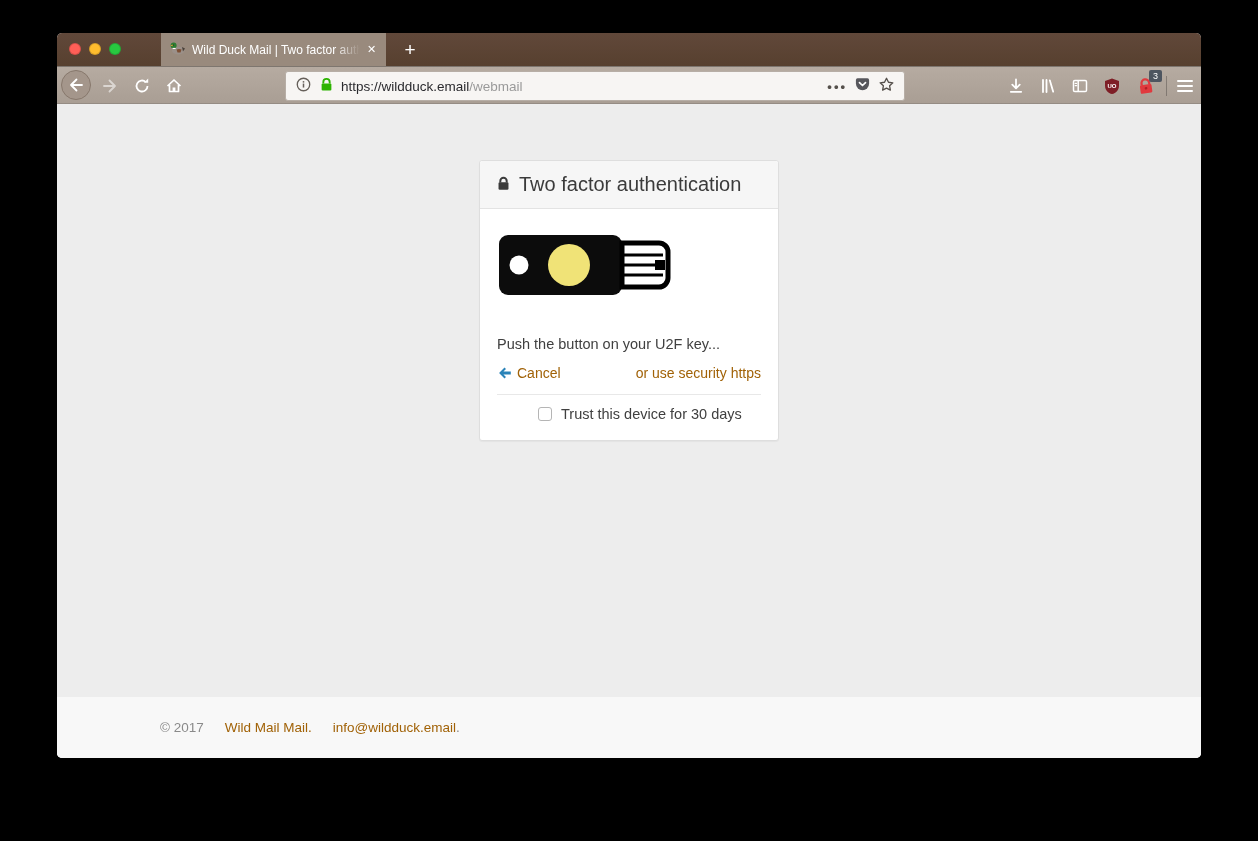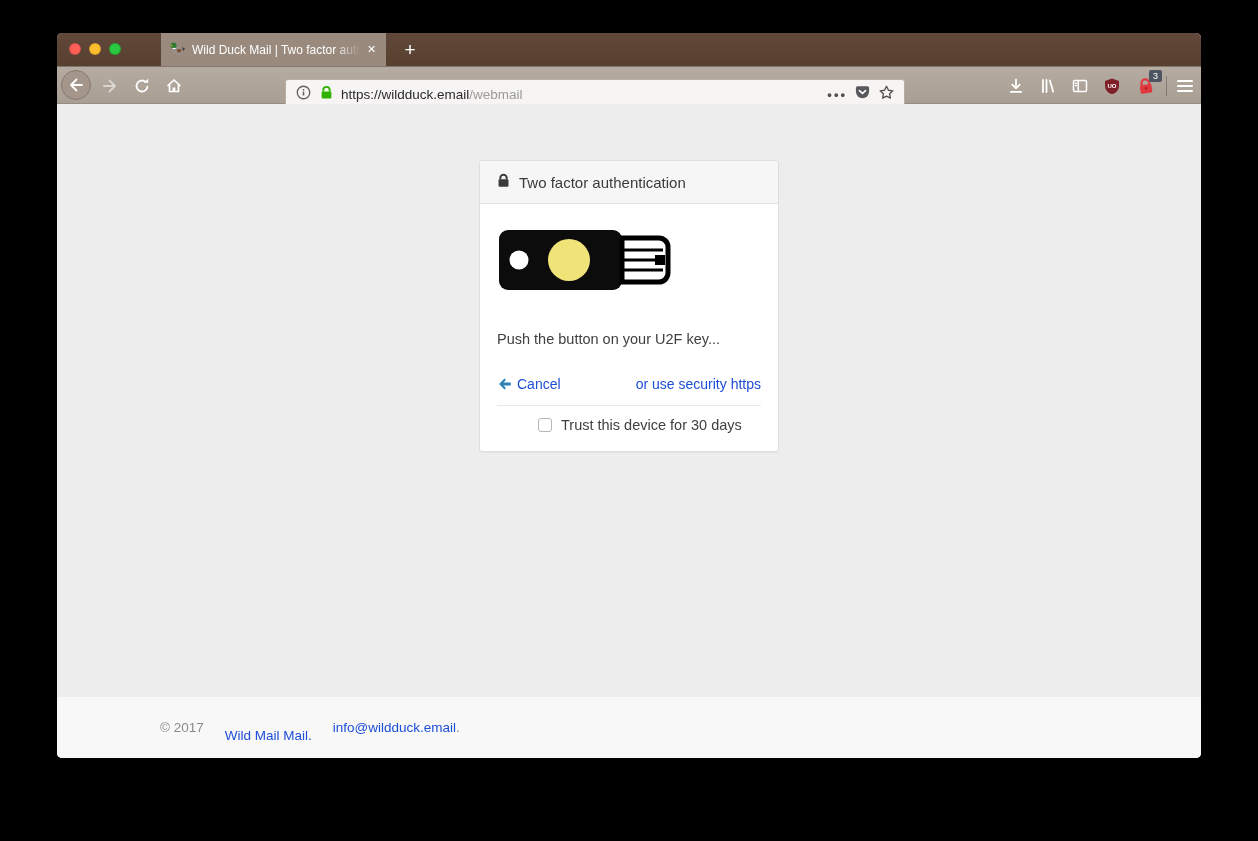--- a/index.html
+++ b/index.html
@@ -49,42 +49,42 @@
                background:rgba(0,0,0,.25); }
   .i-menu    { left:1120px; display:flex; flex-direction:column; gap:3px;
                justify-content:center; }
   .i-menu span { display:block; width:16px; height:2px; background:#fff; border-radius:1px; }
   .ext-badge { position:absolute; right:-7px; top:-7px; min-width:13px; height:12px;
                background:#4d5560; color:#fff; font-size:9px; line-height:12px;
                text-align:center; border-radius:2px; padding:0 2px; }
   .lock-red-wrap { transform:rotate(-8deg); }
 
   
-  .urlbar { position:absolute; left:228px; top:12px; width:620px; height:30px;
+  .urlbar { position:absolute; left:228px; top:4px; width:620px; height:30px;
             background:#f7f5f3; border:1px solid #b7aea6; border-radius:3px;
             display:flex; align-items:center; padding:0 9px; gap:7px; }
   .url-text { font-size:13.5px; color:#2a2a2e; white-space:nowrap; }
   .url-path { color:#9a9a9a; }
   .url-spacer { flex:1; }
   .dots { color:#55504b; font-size:13px; letter-spacing:2px; font-weight:700; }
 
   
   .content { position:relative; height:654px; background:#ededed; }
   .card { position:absolute; left:422px; top:56px; width:300px; background:#fff;
           border:1px solid #dedede; border-radius:3px;
           box-shadow:0 1px 1px rgba(0,0,0,.04); }
   .card-header { background:#f6f6f6; border-bottom:1px solid #e3e3e3;
           padding:12px 16px; display:flex; align-items:center; gap:8px;
-          border-radius:3px 3px 0 0; font-size:15px; color:#3b3b3b; }
+          border-radius:3px 3px 0 0; font-size:20px; color:#3b3b3b; }
   .card-body { padding:15px 17px 18px; }
   .u2f { display:block; margin:6px 0 14px; }
   .push-msg { font-size:14.5px; color:#404040; margin-bottom:13px;margin-top:36px; }
   .links-row { display:flex; justify-content:space-between; align-items:center;
                font-size:14px; margin-bottom:13px; }
-  a { color:#1d4ed8; text-decoration:none;margin-top:16px; }
+  a { color:#a16207; text-decoration:none; }
   .cancel-link { display:inline-flex; align-items:center; gap:5px; }
   .body-divider { border:none; border-top:1px solid #e8e8e8; margin:0 0 11px; }
   .trust-row { display:flex; align-items:center; gap:9px; font-size:14.5px; color:#404040;padding-left:41px; }
   .trust-row input { width:14px; height:14px; accent-color:#fff;
                      border:1px solid #b5b5b5; appearance:none; border-radius:3px;
                      background:#fff; }
 
   
   .page-footer { position:absolute; left:0; bottom:0; width:100%; height:61px;
                  background:#f8f8f8; display:flex; align-items:center;

